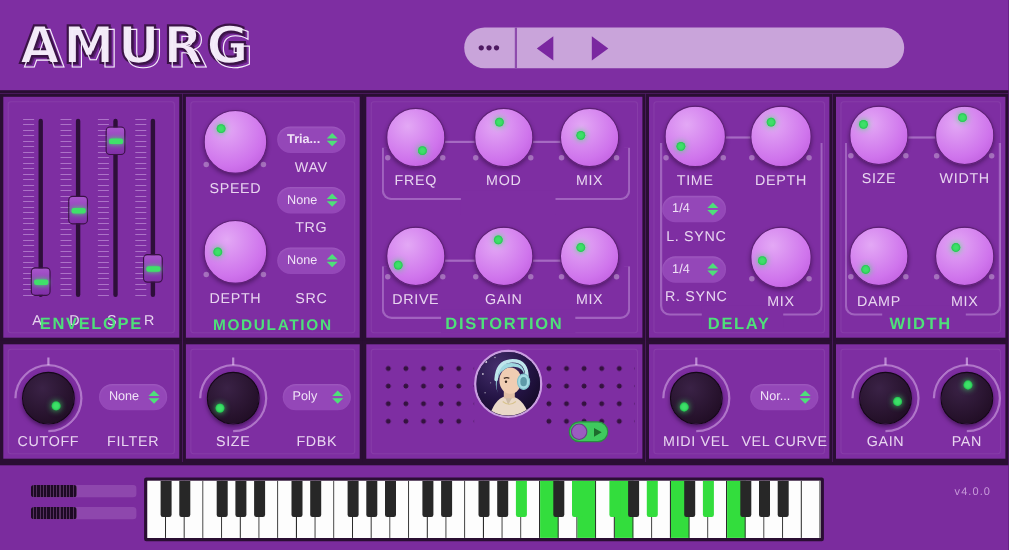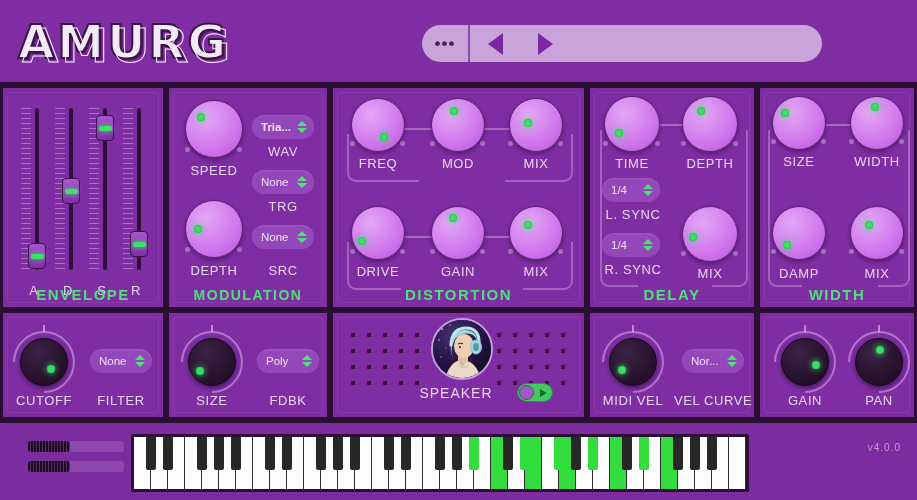--- a/index.html
+++ b/index.html
@@ -580,21 +580,20 @@
         <ellipse cx="43" cy="27" rx="5.5" ry="7" fill="#a5dbe3" stroke="#7fbfca" stroke-width="1"></ellipse>
         <ellipse cx="43" cy="27" rx="3" ry="4.2" fill="#5e9aa8"></ellipse>
 
         <path d="M25 24 q3 -1.6 5 0" stroke="#3d2a22" stroke-width="1.1" fill="none"></path>
         <circle cx="27" cy="27" r="1.1" fill="#34231c"></circle>
 
         <path d="M24 45 q6 5 12 0" stroke="#d8c38f" stroke-width="1" fill="none"></path>
       </svg>
     </div>
 
-    <div class="ctrl-label" style="left:58px;top:72px;width:130px;text-align:center;font-size:14px;letter-spacing:1px;">SPEAKER</div>
 
     <div class="toggle" style="left:184px;top:70px;">
       <div class="toggle-knob"></div>
       <div class="toggle-arrow"></div>
     </div>
   </div>
 
   <div class="panel" style="left:587px;top:310px;width:170px;height:110px;">
     <div class="panel-inner-border"></div>
 

